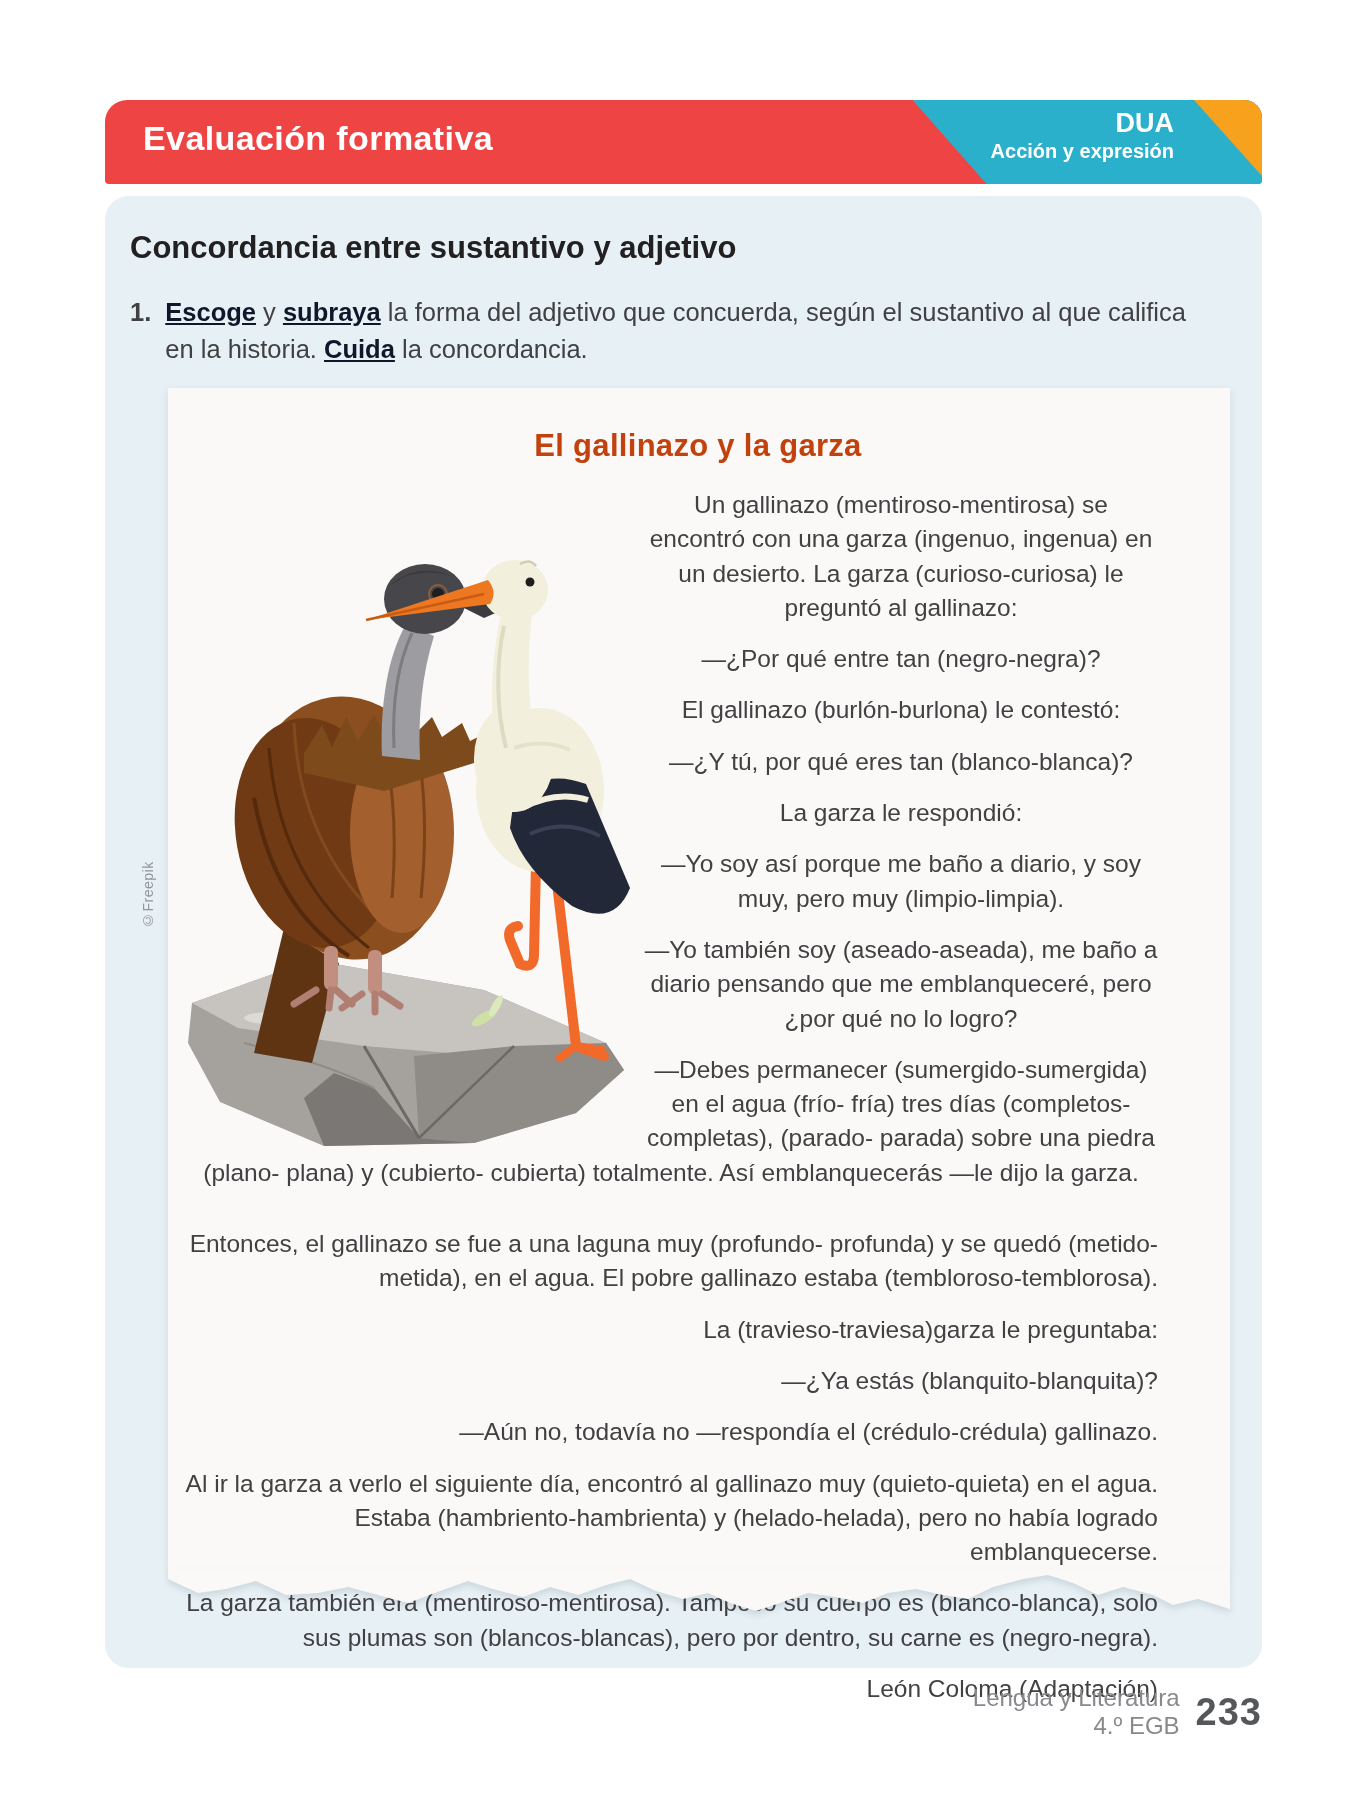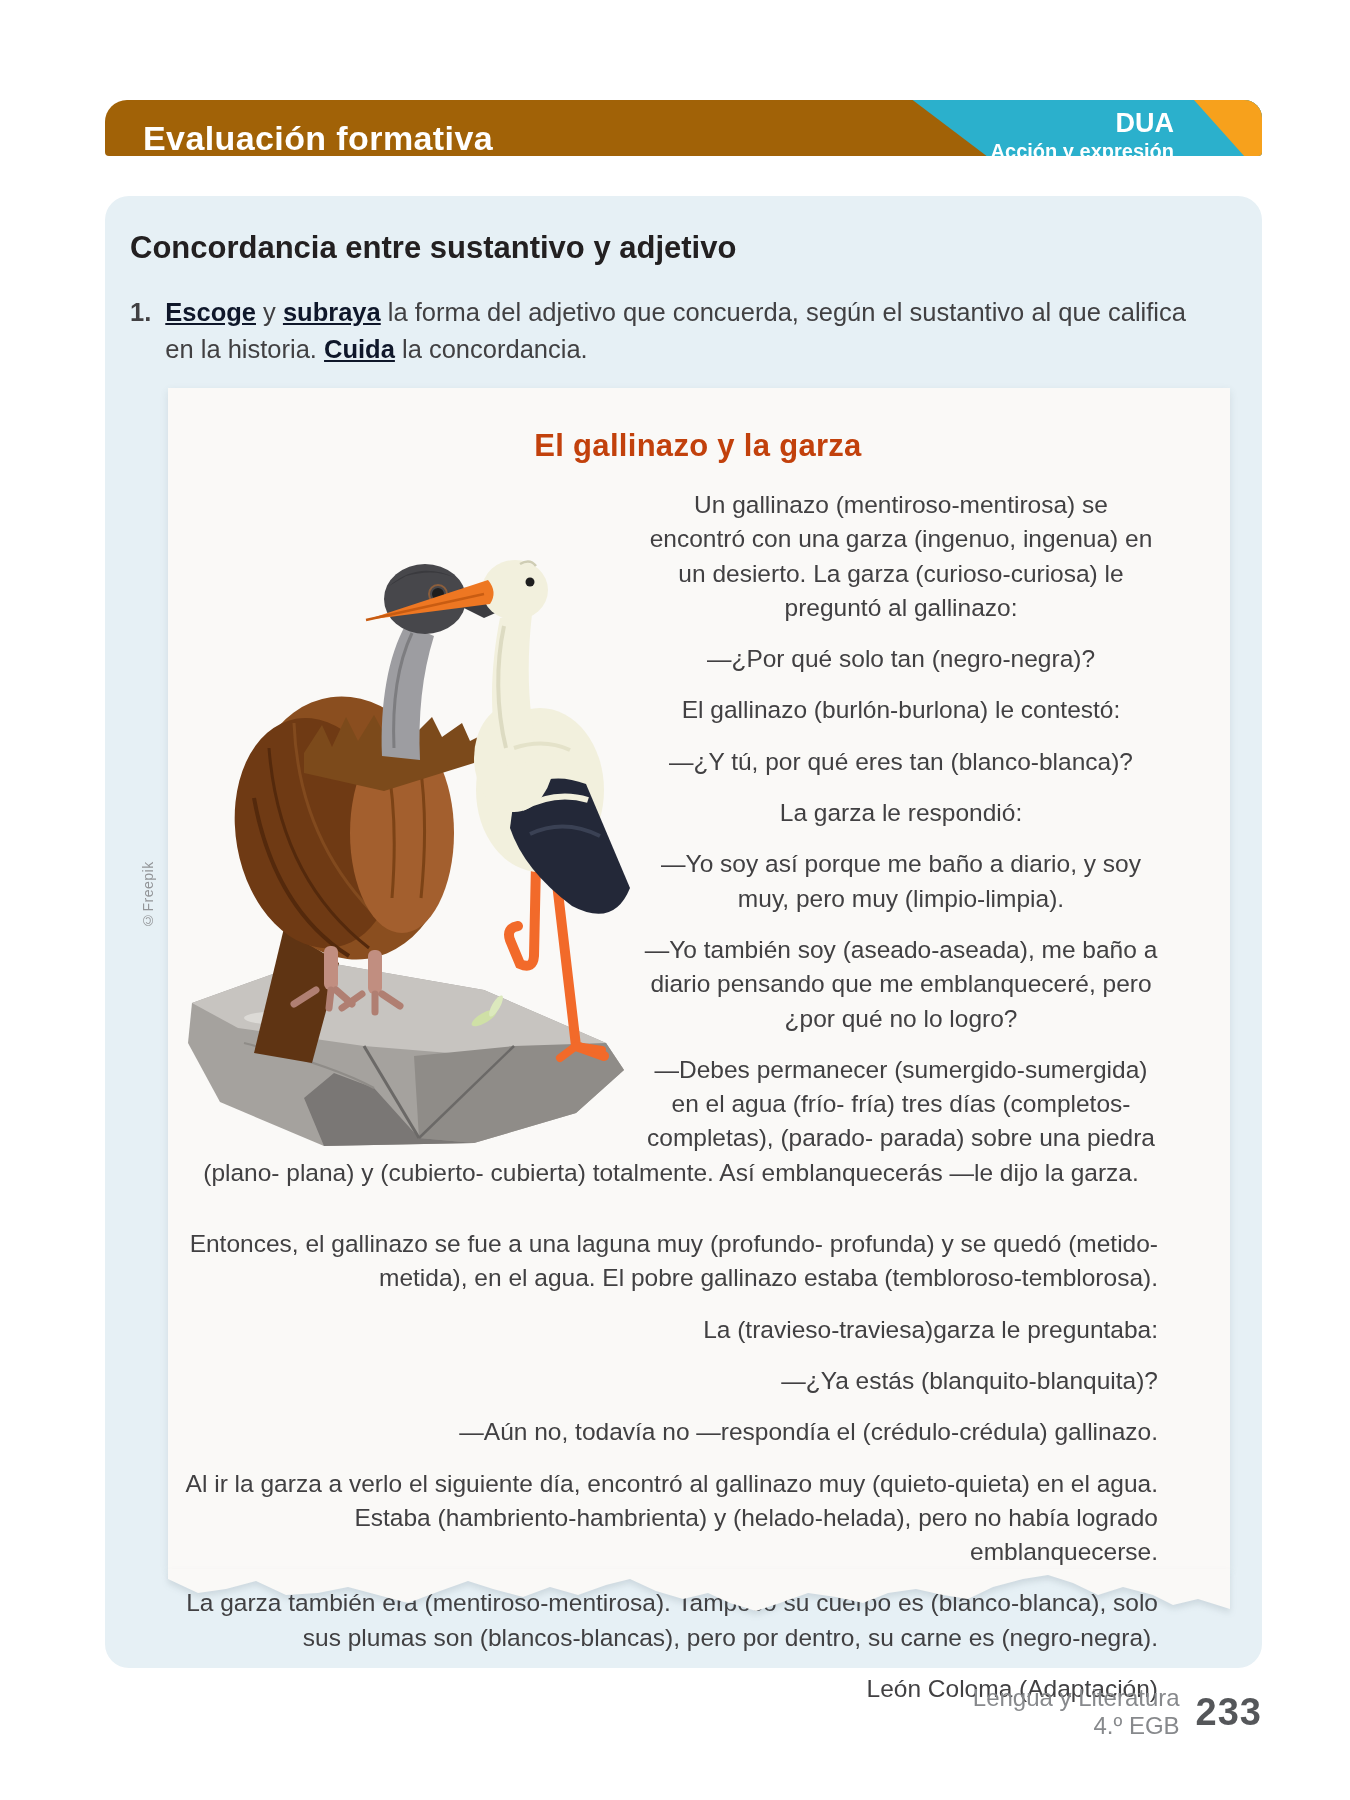--- a/index.html
+++ b/index.html
@@ -2,22 +2,22 @@
 <html lang="es"><head>
 <meta charset="utf-8">
 <style>
   html,body{margin:0;padding:0;}
   body{
     width:1350px;height:1800px;position:relative;background:#ffffff;
     font-family:"Liberation Sans", sans-serif;color:#414042;overflow:hidden;
   }
   
   .header-bar{
-    position:absolute;left:105px;top:100px;width:1157px;height:56px;
-    background:#a16207;border-radius:22px 18px 4px 4px;overflow:hidden;
+    position:absolute;left:105px;top:100px;width:1157px;height:84px;
+    background:#ef4444;border-radius:22px 18px 4px 4px;overflow:hidden;
   }
   .header-light{
     position:absolute;inset:0;background:#2bb0cc;
     clip-path:polygon(69.8% 0,100% 0,100% 100%,76.2% 100%);
   }
   .header-orange{
     position:absolute;right:0;top:0;width:68px;height:76px;background:#f7a11c;
     clip-path:polygon(0 0,100% 0,100% 100%);
   }
   .header-title{
@@ -184,21 +184,21 @@
           <path d="M304,82 L182,122 L306,106 Q314,94 304,82 Z" fill="#ee7722"></path>
           <path d="M182,122 L300,96" stroke="#c85c12" stroke-width="2.5" fill="none"></path>
 
           <path d="M330,250 Q360,240 386,252" stroke="#e4e2c9" stroke-width="4" fill="none"></path>
         </g>
       </svg>
     </div>
 
     <div class="story-text wrapped">
       <p>Un gallinazo (mentiroso-mentirosa) se encontró con una garza (ingenuo, ingenua) en un desierto. La garza (curioso-curiosa) le preguntó al gallinazo:</p>
-      <p>—¿Por qué solo tan (negro-negra)?</p>
+      <p>—¿Por qué entre tan (negro-negra)?</p>
       <p>El gallinazo (burlón-burlona) le contestó:</p>
       <p>—¿Y tú, por qué eres tan (blanco-blanca)?</p>
       <p>La garza le respondió:</p>
       <p>—Yo soy así porque me baño a diario, y soy muy, pero muy (limpio-limpia).</p>
       <p>—Yo también soy (aseado-aseada), me baño a diario pensando que me emblanqueceré, pero ¿por qué no lo logro?</p>
       <p>—Debes permanecer (sumergido-sumergida) en el agua (frío- fría) tres días (completos-completas), (parado- parada) sobre una piedra (plano- plana) y (cubierto- cubierta) totalmente. Así emblanquecerás —le dijo la garza.</p>
     </div>
 
     <div class="story-text full-paragraphs">
       <p>Entonces, el gallinazo se fue a una laguna muy (profundo- profunda) y se quedó (metido-metida), en el agua. El pobre gallinazo estaba (tembloroso-temblorosa).</p>

